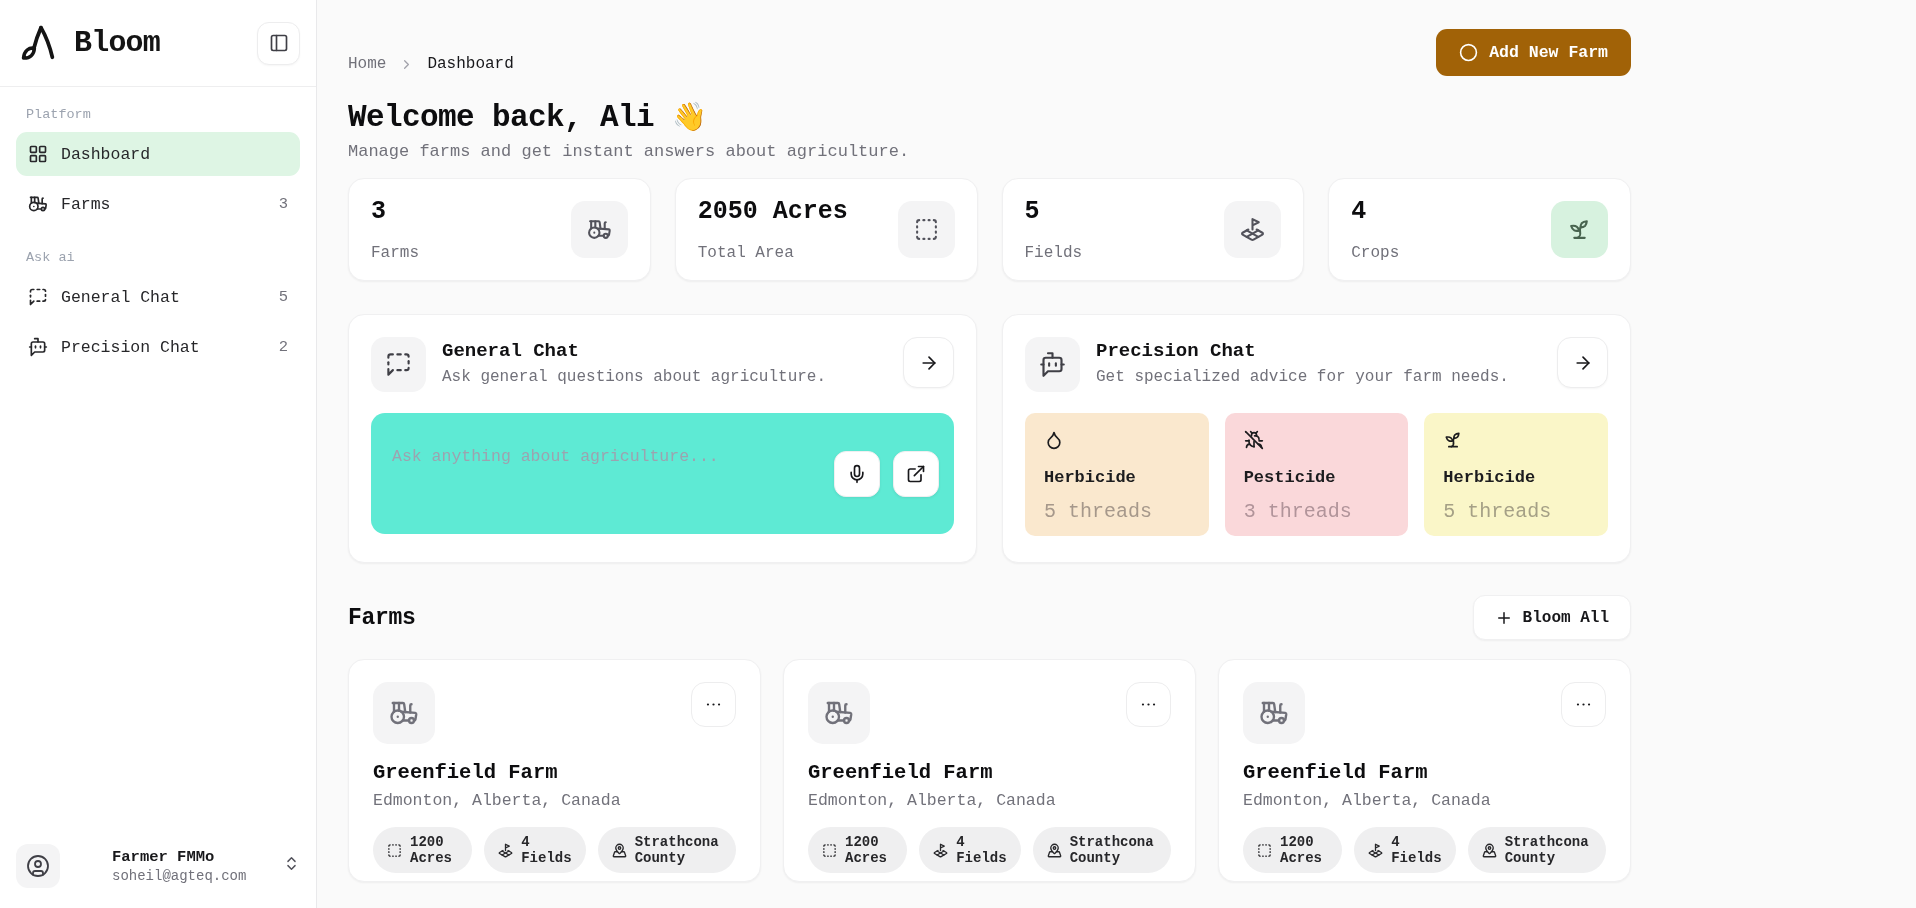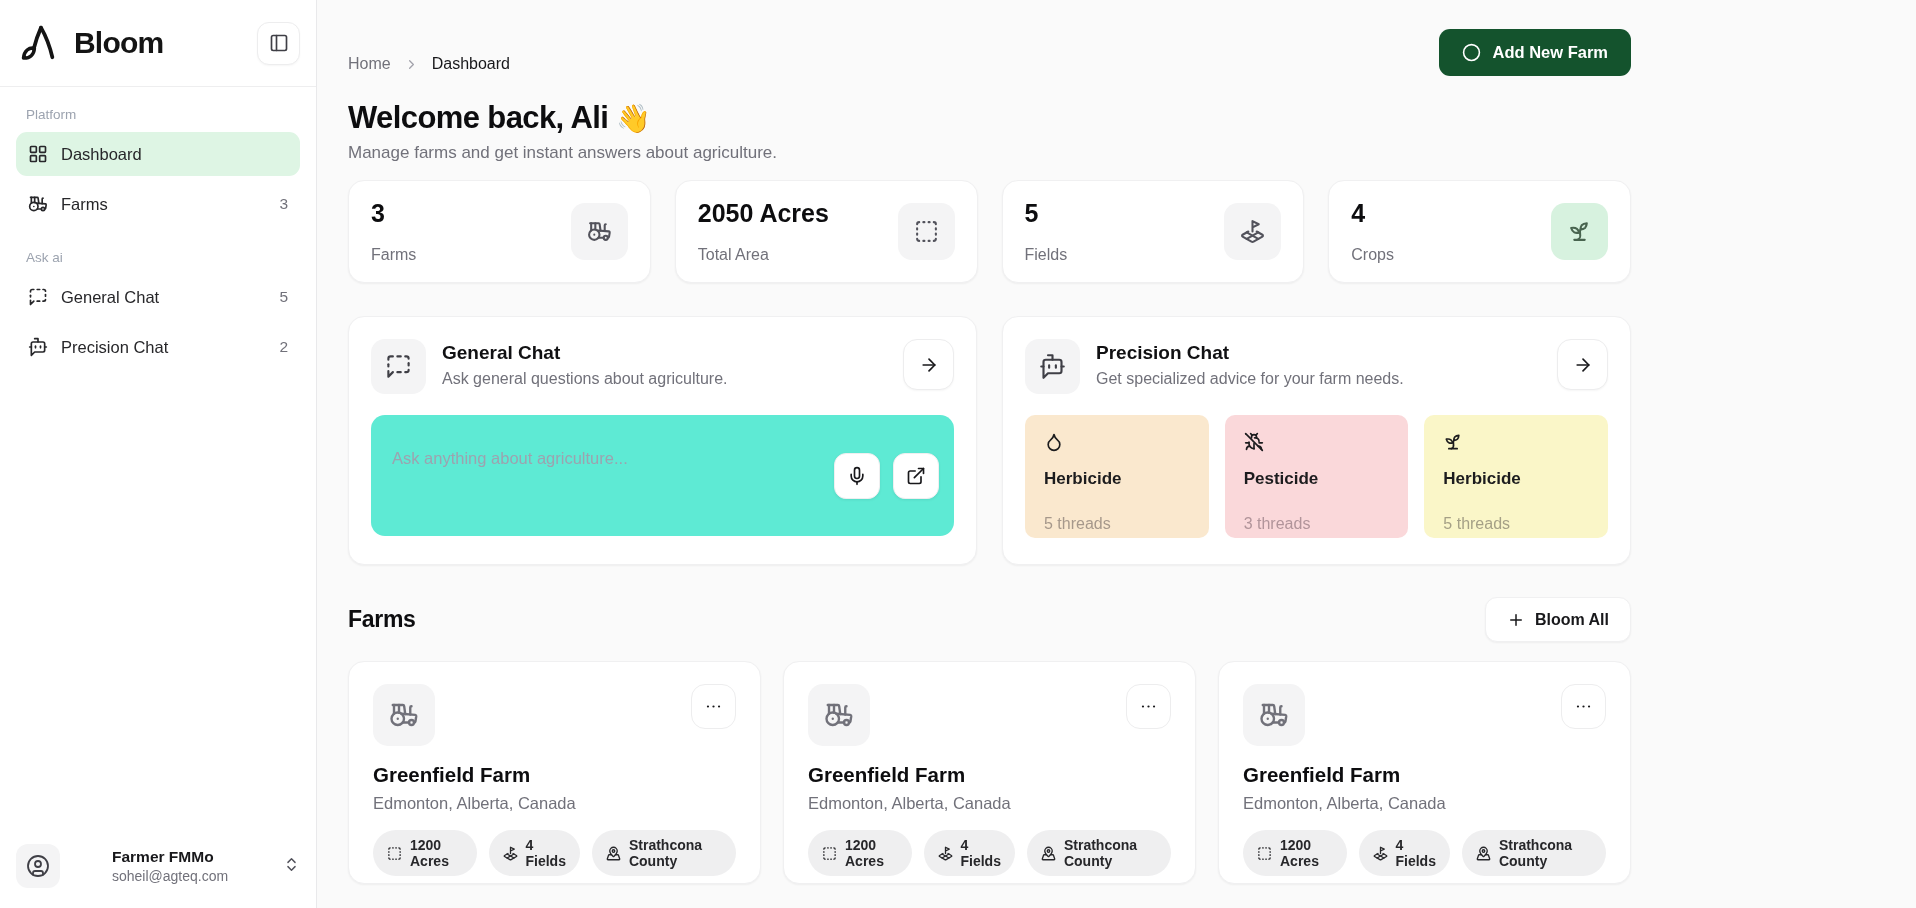--- a/index.html
+++ b/index.html
@@ -1,18 +1,18 @@
 <!DOCTYPE html>
 <html><head>
 <meta charset="utf-8">
 <style>
   * { box-sizing: border-box; margin: 0; padding: 0; }
   html, body { width: 1916px; height: 908px; overflow: hidden; }
   body { font-family: "Liberation Sans", sans-serif; background: #fafafa; color: #18181b; }
-  .app { width: 1662px; height: 908px; display: flex; }
+  .app { width: 1662px; height: 908px; display: flex; font-family: Liberation Mono, monospace; }
 
   
   .ic { width: 22px; height: 22px; stroke: currentColor; fill: none; stroke-width: 2; stroke-linecap: round; stroke-linejoin: round; flex: none; }
 
   
   .sidebar { width: 317px; min-width: 317px; background: #ffffff; border-right: 1px solid #e9e9eb; display: flex; flex-direction: column; }
   .sb-header { height: 87px; border-bottom: 1px solid #eeeeef; display: flex; align-items: center; padding: 0 16px; gap: 12px; }
   .logo-icon { width: 46px; height: 46px; color: #141414; }
   .brand { font-size: 30px; font-weight: 700; letter-spacing: -0.8px; color: #141414; flex: 1; }
   .panel-btn { width: 43px; height: 43px; border: 1px solid #ededee; border-radius: 12px; background: #fff; display: flex; align-items: center; justify-content: center; color: #3f3f46; box-shadow: 0 1px 2px rgba(0,0,0,.04); cursor: pointer; }
@@ -36,21 +36,21 @@
   .chevrons .ic { width: 17px; height: 17px; }
 
   
   .main { flex: 1; padding: 0 31px; }
   .main-header { margin-top: 28px; height: 48px; display: flex; align-items: center; justify-content: space-between; }
   .breadcrumb { display: flex; align-items: center; gap: 13px; font-size: 16px; margin-top: 24px; }
   .crumb-home { color: #71717a; cursor: pointer; }
   .crumb-sep { color: #a1a1aa; display: flex; }
   .crumb-sep .ic { width: 15px; height: 15px; }
   .crumb-current { color: #18181b; }
-  .add-btn { height: 47px; padding: 0 23px; background: #14532d; color: #fff; border: none; border-radius: 11px; font-size: 16.5px; font-weight: 600; display: flex; align-items: center; gap: 11px; cursor: pointer; font-family: inherit; }
+  .add-btn { height: 47px; padding: 0 23px; background: #a16207; color: #fff; border: none; border-radius: 11px; font-size: 16.5px; font-weight: 600; display: flex; align-items: center; gap: 11px; cursor: pointer; font-family: inherit; }
   .add-btn .ic { width: 19px; height: 19px; }
 
   .welcome { margin-top: 24px; }
   .welcome h1 { font-size: 31px; font-weight: 800; letter-spacing: -0.6px; color: #0d0d0f; }
   .wave { font-size: 28px; }
   .welcome p { margin-top: 7px; font-size: 17px; color: #71717a; }
 
   .card { background: #fff; border: 1px solid #f0f0f1; border-radius: 16px; box-shadow: 0 1px 2px rgba(0,0,0,.05); }
 
   .stats-row { display: flex; gap: 24px; margin-top: 17px; }
@@ -77,21 +77,21 @@
   .chat-input-box textarea { position: absolute; inset: 0; background: transparent; border: none; outline: none; resize: none; padding: 34px 130px 10px 21px; font-size: 16.5px; color: #18181b; font-family: inherit; }
   .chat-input-box textarea::placeholder { color: #9ca3af; }
   .input-actions { position: absolute; right: 15px; top: 50%; transform: translateY(-50%); display: flex; gap: 13px; }
   .input-btn { width: 46px; height: 46px; background: #fff; border: 1px solid #efeff0; border-radius: 12px; display: flex; align-items: center; justify-content: center; color: #18181b; box-shadow: 0 1px 3px rgba(0,0,0,.07); cursor: pointer; }
   .input-btn .ic { width: 20px; height: 20px; }
 
   .topics-row { display: flex; gap: 16px; margin-top: 21px; }
   .topic-chip { flex: 1; height: 123px; border-radius: 10px; padding: 17px 19px; cursor: pointer; }
   .topic-chip .ic { width: 20px; height: 20px; color: #1c1c1e; }
   .topic-name { font-size: 17px; font-weight: 700; color: #1c1c1e; margin-top: 13px; }
-  .topic-threads { font-size: 16px; color: #a6988b; margin-top: 26px; }
+  .topic-threads { font-size: 20px; color: #a6988b; margin-top: 13px; }
   .topic-chip.t1 .topic-threads { color: #b1949a; }
   .topic-chip.t2 .topic-threads { color: #a5a086; }
 
   .farms-header { margin-top: 32px; display: flex; align-items: center; justify-content: space-between; }
   .farms-title { font-size: 23px; font-weight: 700; letter-spacing: -0.3px; color: #0d0d0f; }
   .browse-btn { height: 45px; padding: 0 21px; background: #fff; border: 1px solid #f0f0f1; border-radius: 12px; font-size: 16px; font-weight: 600; color: #18181b; display: flex; align-items: center; gap: 10px; box-shadow: 0 1px 2px rgba(0,0,0,.05); cursor: pointer; font-family: inherit; }
   .browse-btn .ic { width: 18px; height: 18px; }
 
   .farm-cards { display: flex; gap: 22px; margin-top: 19px; justify-content: flex-end; }
   .farm-card { flex: 1; height: 223px; padding: 22px 24px; }

